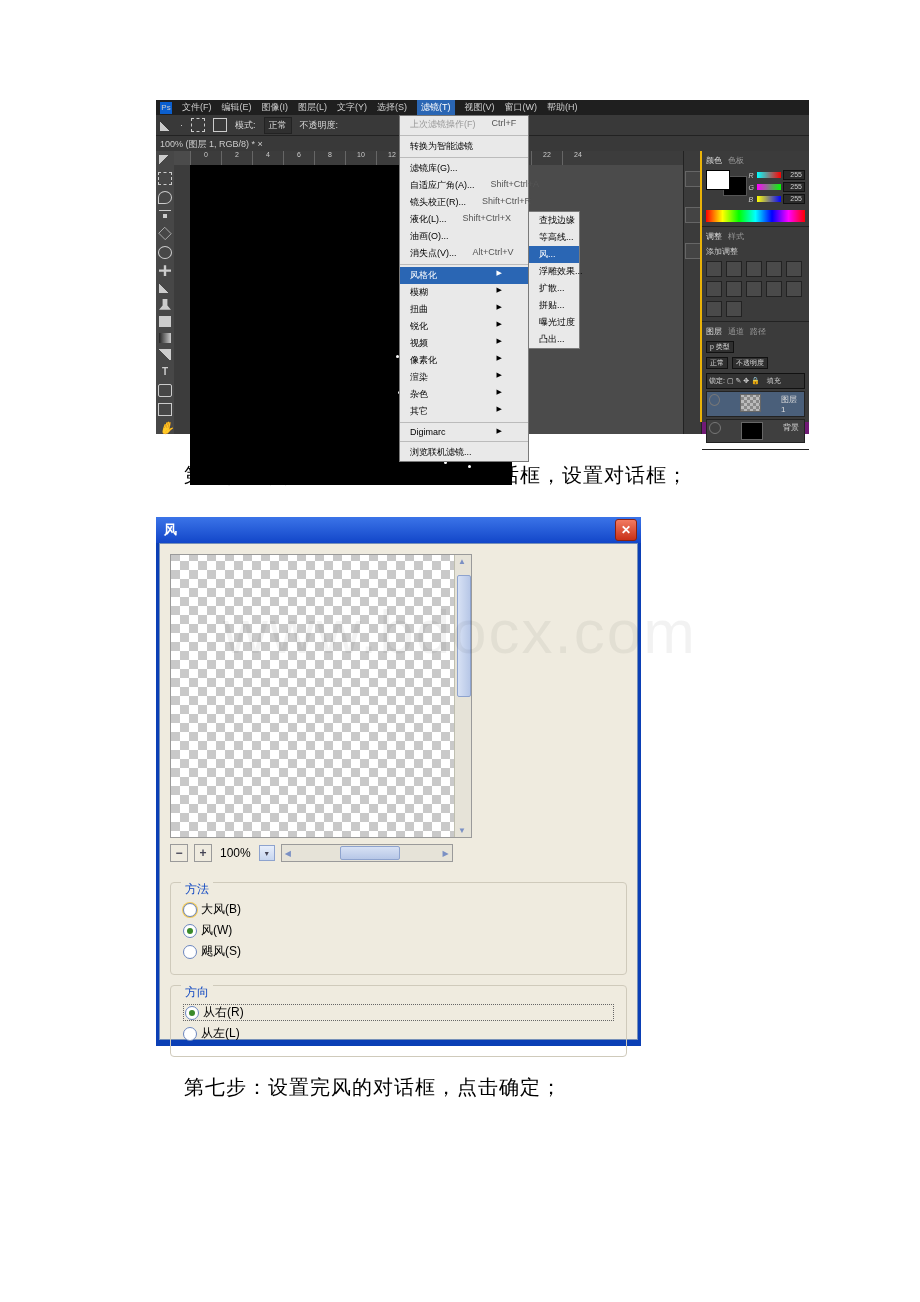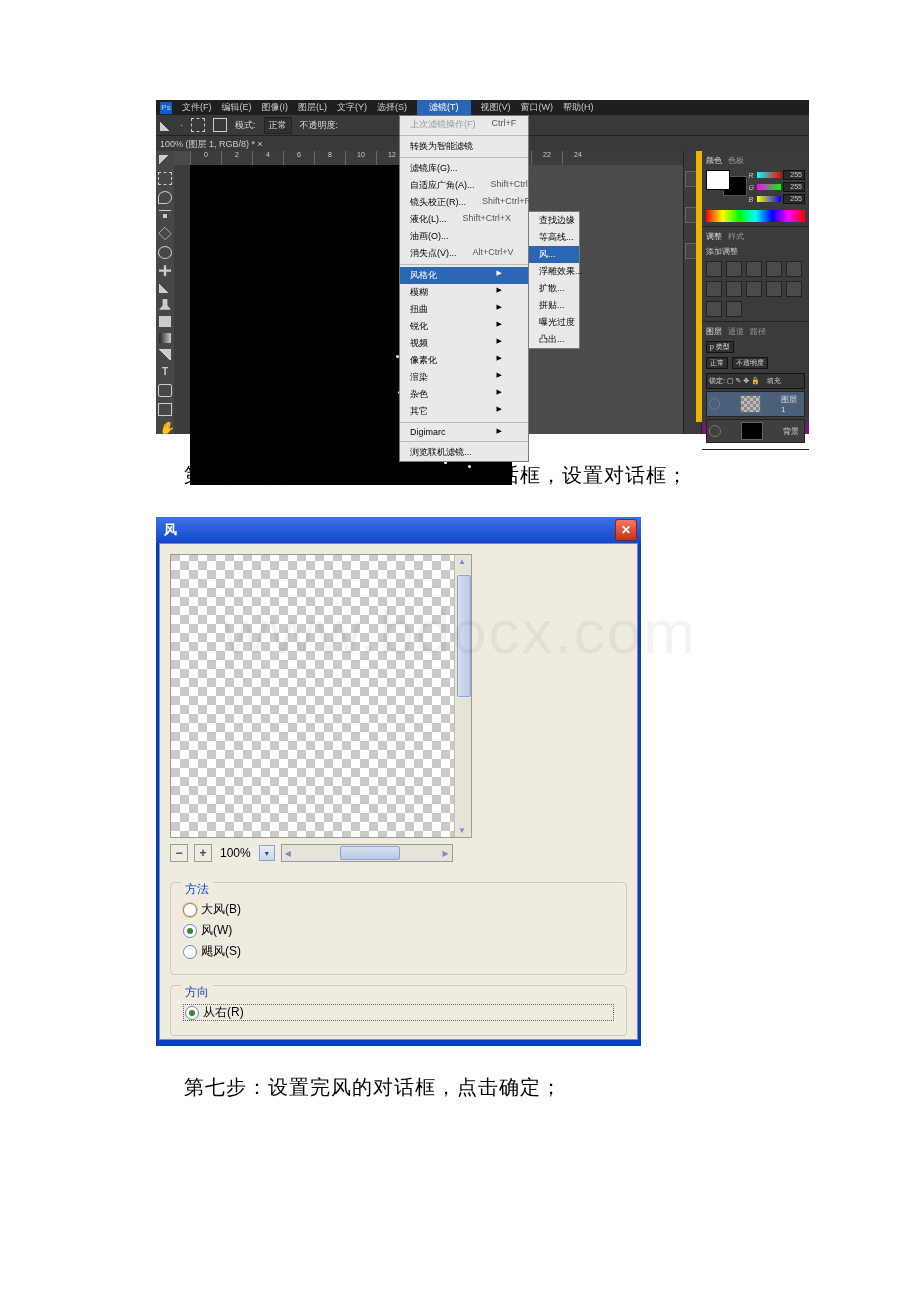--- a/index.html
+++ b/index.html
@@ -5,21 +5,21 @@
   html,body{margin:0;padding:0;background:#fff;font-family:"Microsoft YaHei","SimSun",Arial,sans-serif;color:#000}
   .page{width:920px;margin:0 auto;padding:100px 0 60px}
   .fig{margin-left:156px}
   .step-text{margin:28px 0 28px 184px;font-size:20px;letter-spacing:1px}
 
   
   .ps{width:653px;height:334px;background:#701a75;position:relative;color:#d8d8d8;font-size:9px;font-family:"SimSun",sans-serif}
   .ps-menubar{height:15px;background:#1f1f1f;display:flex;align-items:center;padding-left:4px}
   .ps-logo{width:12px;height:12px;background:#0b5fce;color:#fff;font-size:8px;display:inline-flex;align-items:center;justify-content:center;margin-right:6px;font-family:Arial}
   .ps-menubar span{margin-right:10px;color:#ccc}
-  .ps-menubar .hl{background:#2a66b4;color:#fff;padding:1px 12px}
+  .ps-menubar .hl{background:#2a66b4;color:#fff;padding:1px 4px}
 
   .ps-options{height:20px;background:#393939;border-bottom:1px solid #222;display:flex;align-items:center;padding-left:4px;gap:8px}
   .ps-options .seg{background:#2f2f2f;border:1px solid #222;padding:1px 4px}
 
   .ps-tab{height:16px;background:#393939;padding-left:4px;color:#ccc;display:flex;align-items:center}
 
   .ps-body{position:absolute;top:51px;left:0;right:0;bottom:0}
   .ps-tools{position:absolute;top:0;left:0;width:18px;bottom:0;background:#474747;border-right:1px solid #2a2a2a;display:flex;flex-direction:column;align-items:center;padding-top:4px;gap:6px}
   .ps-tools i{width:12px;height:12px;display:block}
   .i-move{background:linear-gradient(135deg,#ccc 40%,transparent 40%)}
@@ -40,41 +40,41 @@
   .i-hand{color:#ccc;font-size:12px;line-height:12px;text-align:center}
 
   .ps-canvas-wrap{position:absolute;top:0;left:18px;right:107px;bottom:0;background:#4b4b4b}
   .ruler-h{position:absolute;top:0;left:16px;right:0;height:14px;background:#3c3c3c;display:flex;color:#ccc;font-size:7px}
   .ruler-h span{width:30px;text-align:center;border-left:1px solid #666}
   .ruler-v{position:absolute;top:14px;left:0;width:16px;bottom:0;background:#3c3c3c}
   .canvas{position:absolute;top:14px;left:16px;width:322px;height:320px;background:#000}
   .dots{position:absolute;top:140px;left:200px;width:110px;height:170px}
   .dots b{position:absolute;width:3px;height:3px;background:#fff;border-radius:50%}
 
-  .ps-panels{position:absolute;top:0;right:0;width:107px;bottom:12px;background:#3b3b3b;border-left:6px solid #eab308}
+  .ps-panels{position:absolute;top:0;right:0;width:107px;bottom:12px;background:#3b3b3b;border-left:2px solid #eab308}
   .panel{border-bottom:1px solid #222;padding:4px}
   .panel .tabs{display:flex;gap:6px;font-size:8px;color:#999;margin-bottom:4px}
   .panel .tabs b{color:#ddd;font-weight:normal}
   .sw{width:22px;height:18px;display:inline-block;vertical-align:top}
   .sw-fg{background:#fff;border:1px solid #000;position:relative;z-index:2}
   .sw-bg{background:#000;border:1px solid #555;margin-left:-10px;margin-top:6px}
   .sliders .row{display:flex;align-items:center;gap:2px;margin-bottom:2px}
   .sliders .row i{width:6px;font-size:7px;color:#ccc}
   .track{flex:1;height:6px}
   .t-r{background:linear-gradient(90deg,#0ff,#f00)}
   .t-g{background:linear-gradient(90deg,#f0f,#0f0)}
   .t-b{background:linear-gradient(90deg,#ff0,#00f)}
   .num{width:18px;height:8px;background:#2a2a2a;border:1px solid #111;font-size:7px;text-align:right;color:#ccc;padding-right:2px}
   .spectrum{height:12px;margin-top:4px;background:linear-gradient(90deg,red,#ff0,#0f0,#0ff,#00f,#f0f,red)}
   .adj .icons{display:flex;flex-wrap:wrap;gap:4px;margin-top:4px}
   .adj .icons i{width:14px;height:14px;background:#4a4a4a;border:1px solid #222}
   .layers .opts{display:flex;gap:4px;margin-bottom:4px}
   .layers .opts span{background:#2f2f2f;border:1px solid #111;padding:0 3px;font-size:7px}
   .layers .lockrow{background:#333;border:1px solid #111;font-size:7px;padding:2px;margin-bottom:2px}
-  .layer-row{display:flex;align-items:center;gap:20px;background:#3f3f3f;border:1px solid #222;padding:2px;margin-bottom:2px}
+  .layer-row{display:flex;align-items:flex-start;gap:20px;background:#3f3f3f;border:1px solid #222;padding:2px;margin-bottom:2px}
   .layer-row.sel{background:#4a5f7a}
   .eye{width:10px;height:10px;border:1px solid #777;border-radius:50%}
   .thumb{width:20px;height:16px;border:1px solid #666}
   .thumb.trans{background:repeating-conic-gradient(#888 0 25%,#bbb 0 50%) 0/6px 6px}
   .thumb.black{background:#000}
   .lname{font-size:8px;color:#ddd}
   .strip{position:absolute;top:0;right:107px;width:17px;bottom:0;background:#3b3b3b;border-left:1px solid #222;border-right:1px solid #222;display:flex;flex-direction:column;align-items:center;gap:20px;padding-top:20px}
   .strip i{width:14px;height:14px;border:1px solid #666;background:#444}
 
   .menu{position:absolute;background:#e9e9e9;border:1px solid #7a7a7a;color:#000;font-size:9px}
@@ -457,20 +457,24 @@
               <span>飓风(S)</span>
             </label>
         </div>
 
         <div class="group">
           <span class="lg">方向</span>
           <label class="radio sel">
               <i class="on"></i>
               <span>从右(R)</span>
             </label>
+          <label class="radio">
+              <i></i>
+              <span>从左(L)</span>
+            </label>
         </div>
       </div>
     </div>
   </div>
 
   <p class="step-text">第七步：设置完风的对话框，点击确定；</p>
 </div>
 
 <div class="wm">
     <span>www.bdocx.com</span>

